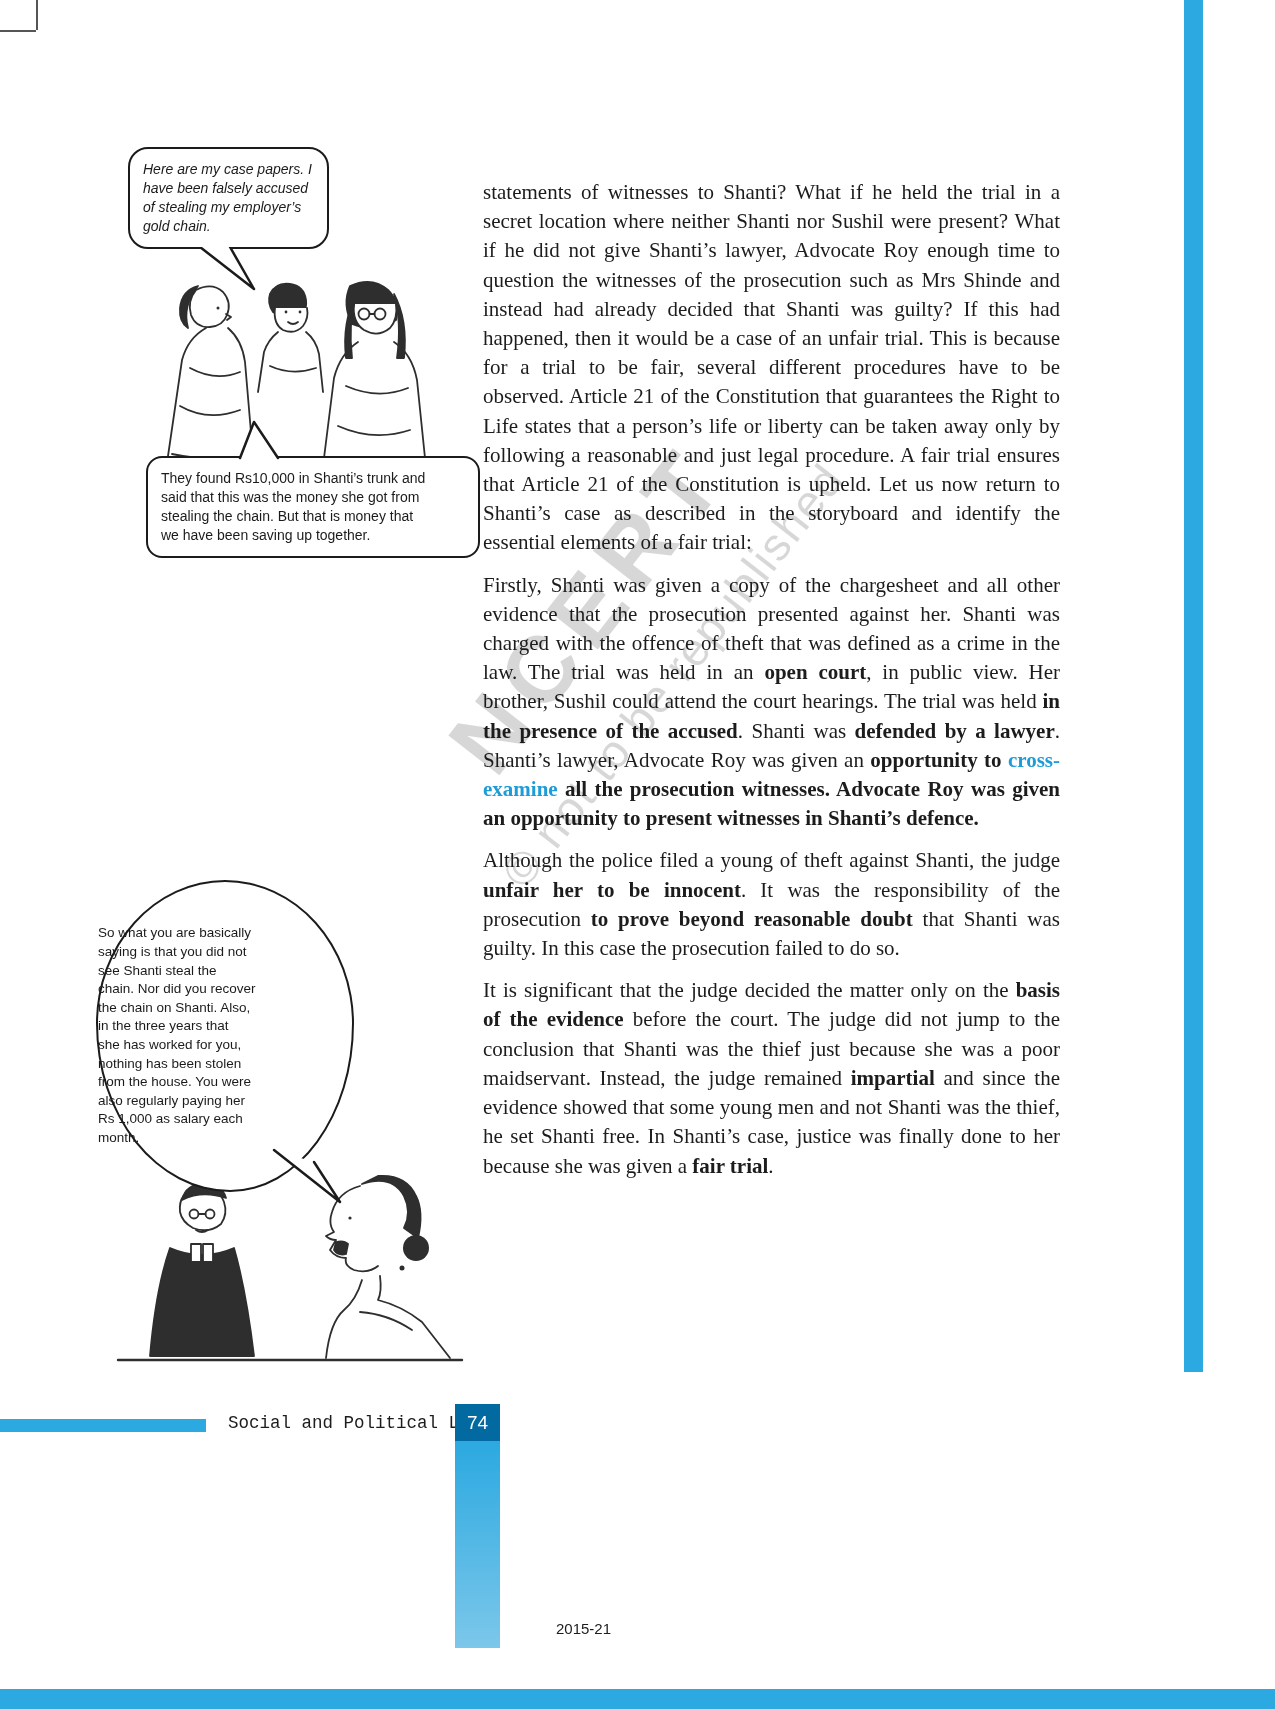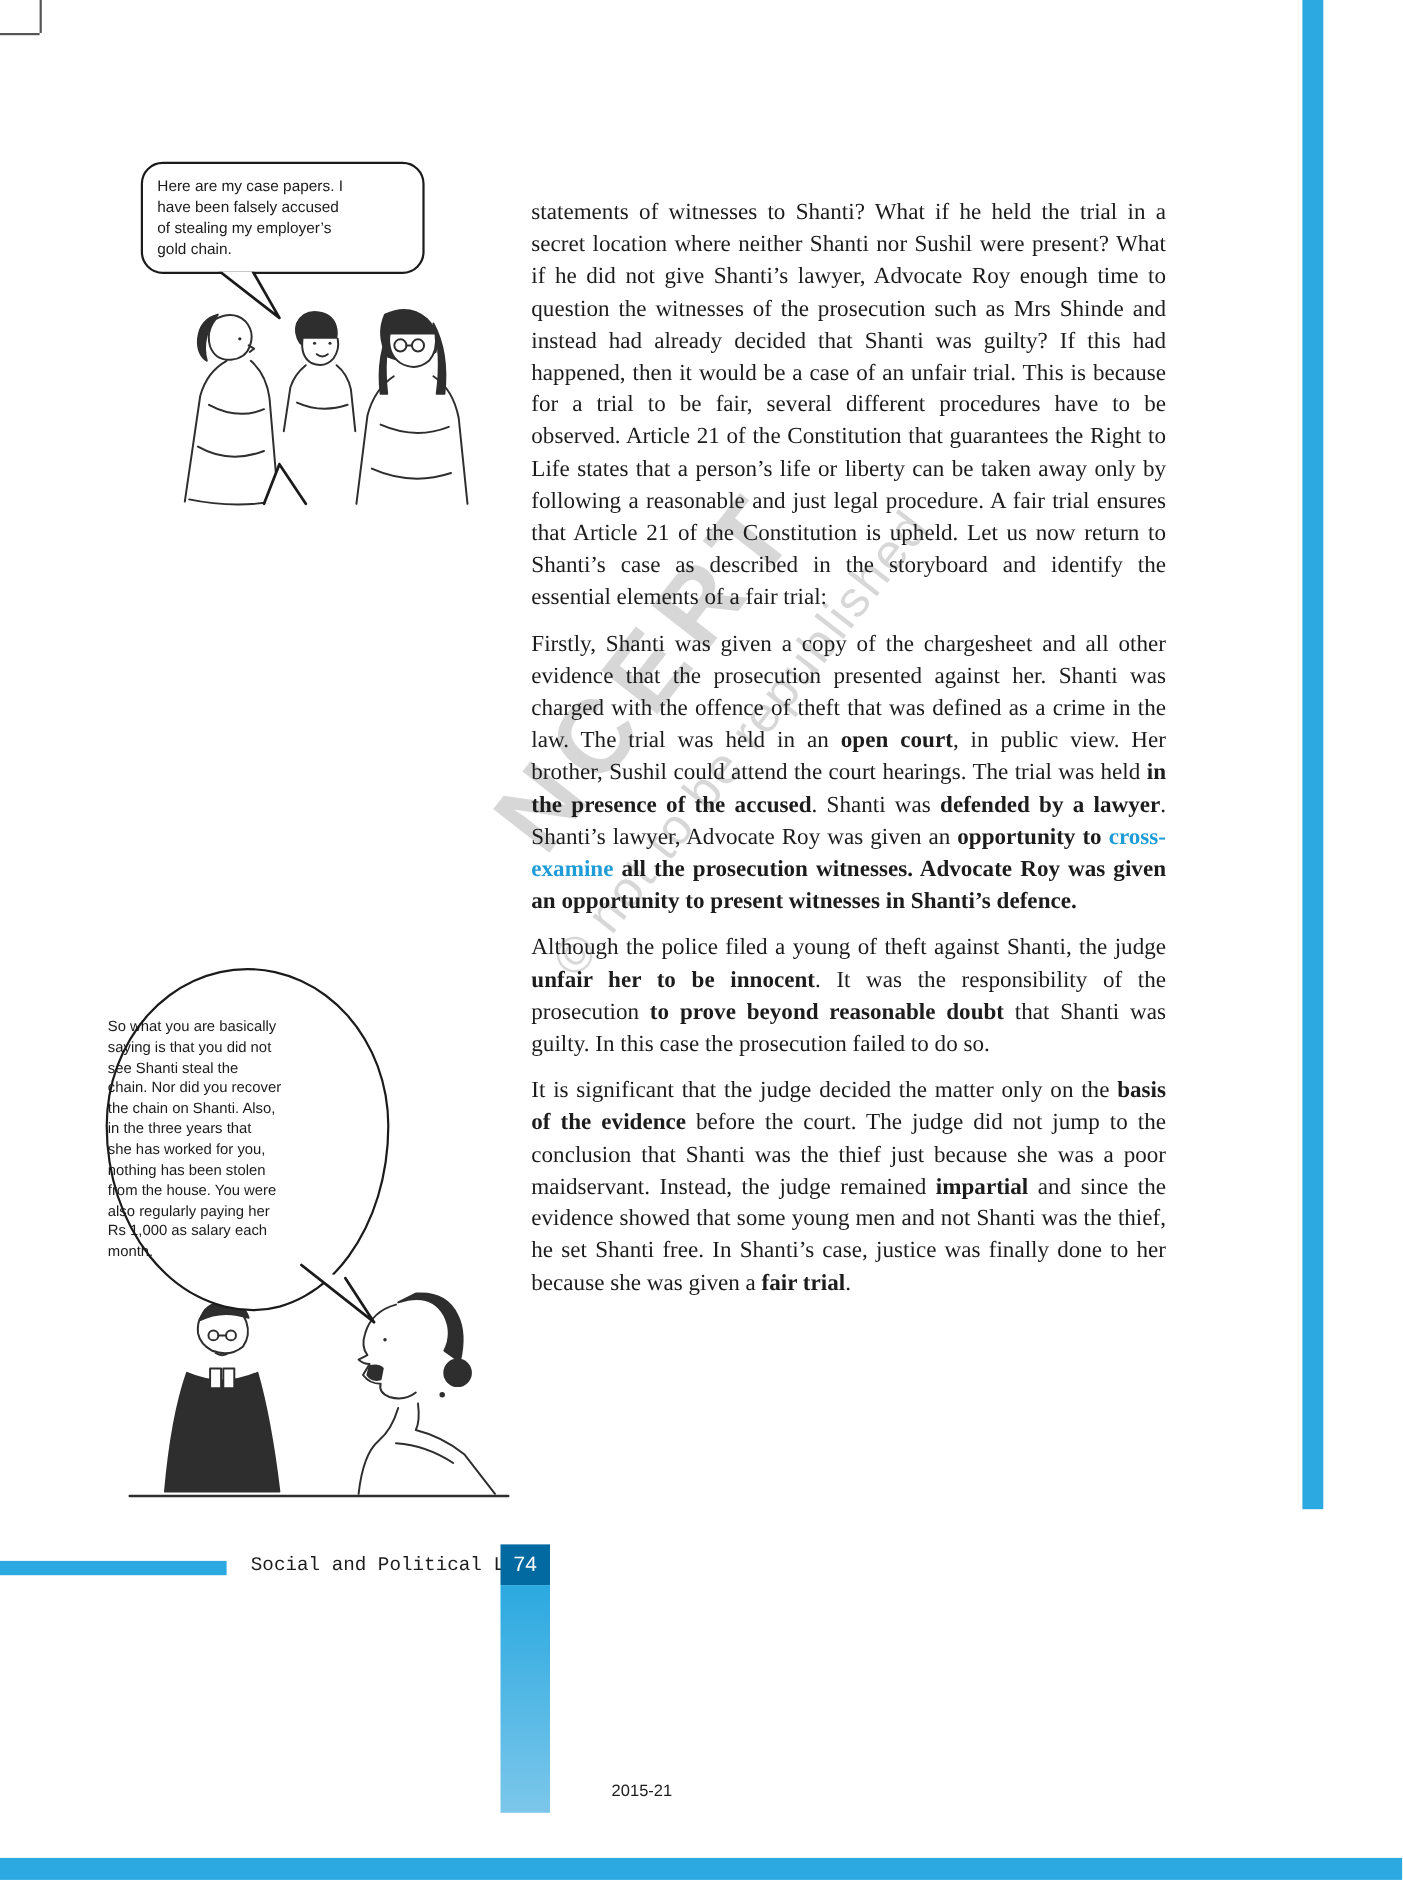--- a/index.html
+++ b/index.html
@@ -12,21 +12,21 @@
   .watermark{position:absolute;left:310px;top:540px;width:620px;transform:rotate(-52deg);color:#8d8d8d;opacity:.34;text-align:center;font-family:"Liberation Sans",sans-serif;pointer-events:none;z-index:2;}
   .wm-ncert{font-size:94px;font-weight:bold;letter-spacing:12px;}
   .wm-notice{font-size:46px;letter-spacing:2px;margin-top:26px;}
 
   .illus{position:absolute;z-index:1;}
   .tail{position:absolute;z-index:4;}
 
   .bubble{position:absolute;background:#fff;border:2.5px solid #1b1b1b;color:#1b1b1b;
     font-family:"Liberation Sans",sans-serif;font-size:14px;line-height:19px;
     white-space:pre-line;z-index:3;box-sizing:border-box;}
-  .bubble1{left:128px;top:147px;width:258px;border-radius:20px;padding:11px 13px;}
+  .bubble1{left:128px;top:147px;width:201px;border-radius:20px;padding:11px 13px;font-style:italic;}
   .bubble2{left:146px;top:456px;width:334px;border-radius:16px;padding:11px 13px;}
   .bubble3{left:96px;top:880px;width:258px;height:312px;
     border-radius:50% 50% 48% 52% / 46% 46% 54% 54%;
     display:flex;align-items:center;
     font-size:13.5px;line-height:18.6px;}
 
   .article{position:absolute;left:483px;top:178px;width:577px;font-size:21px;line-height:29.2px;
     text-align:justify;color:#1c1c1c;z-index:3;}
   .article p{margin:0 0 13px 0;}
   .bold{font-weight:bold;}
@@ -96,20 +96,24 @@
 gold chain.</div>
   <svg class="tail" style="left:196px;top:247px;" width="70" height="46" viewBox="0 0 70 46">
     <polygon points="4,0 34,0 58,42" fill="#ffffff"></polygon>
     <path d="M4,0 L58,42 M34,0 L58,42" stroke="#1b1b1b" stroke-width="2.5" fill="none" stroke-linecap="round"></path>
   </svg>
 
   <svg class="tail" style="left:238px;top:420px;" width="54" height="40" viewBox="0 0 54 40">
     <polygon points="2,38 40,38 16,2" fill="#ffffff"></polygon>
     <path d="M2,38 L16,2 M40,38 L16,2" stroke="#1b1b1b" stroke-width="2.5" fill="none" stroke-linecap="round"></path>
   </svg>
+  <div class="bubble bubble2">They found Rs10,000 in Shanti’s trunk and
+said that this was the money she got from
+stealing the chain. But that is money that
+we have been saving up together.</div>
 
   <div class="bubble bubble3">
     <span>So what you are basically
 saying is that you did not
 see Shanti steal the
 chain. Nor did you recover
 the chain on Shanti. Also,
 in the three years that
 she has worked for you,
 nothing has been stolen

